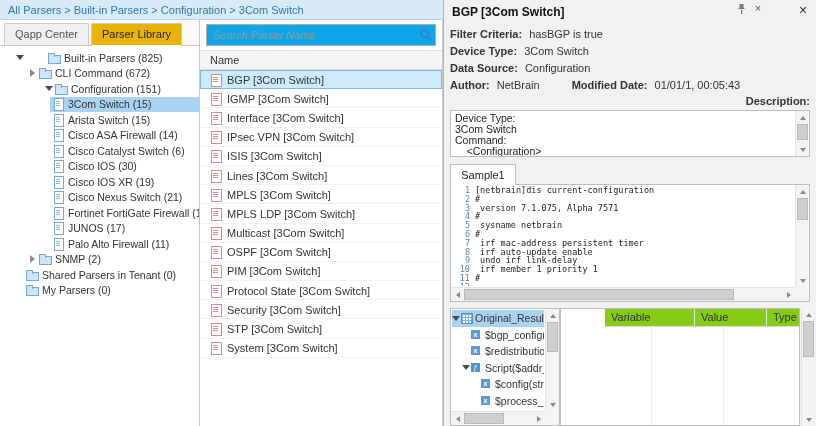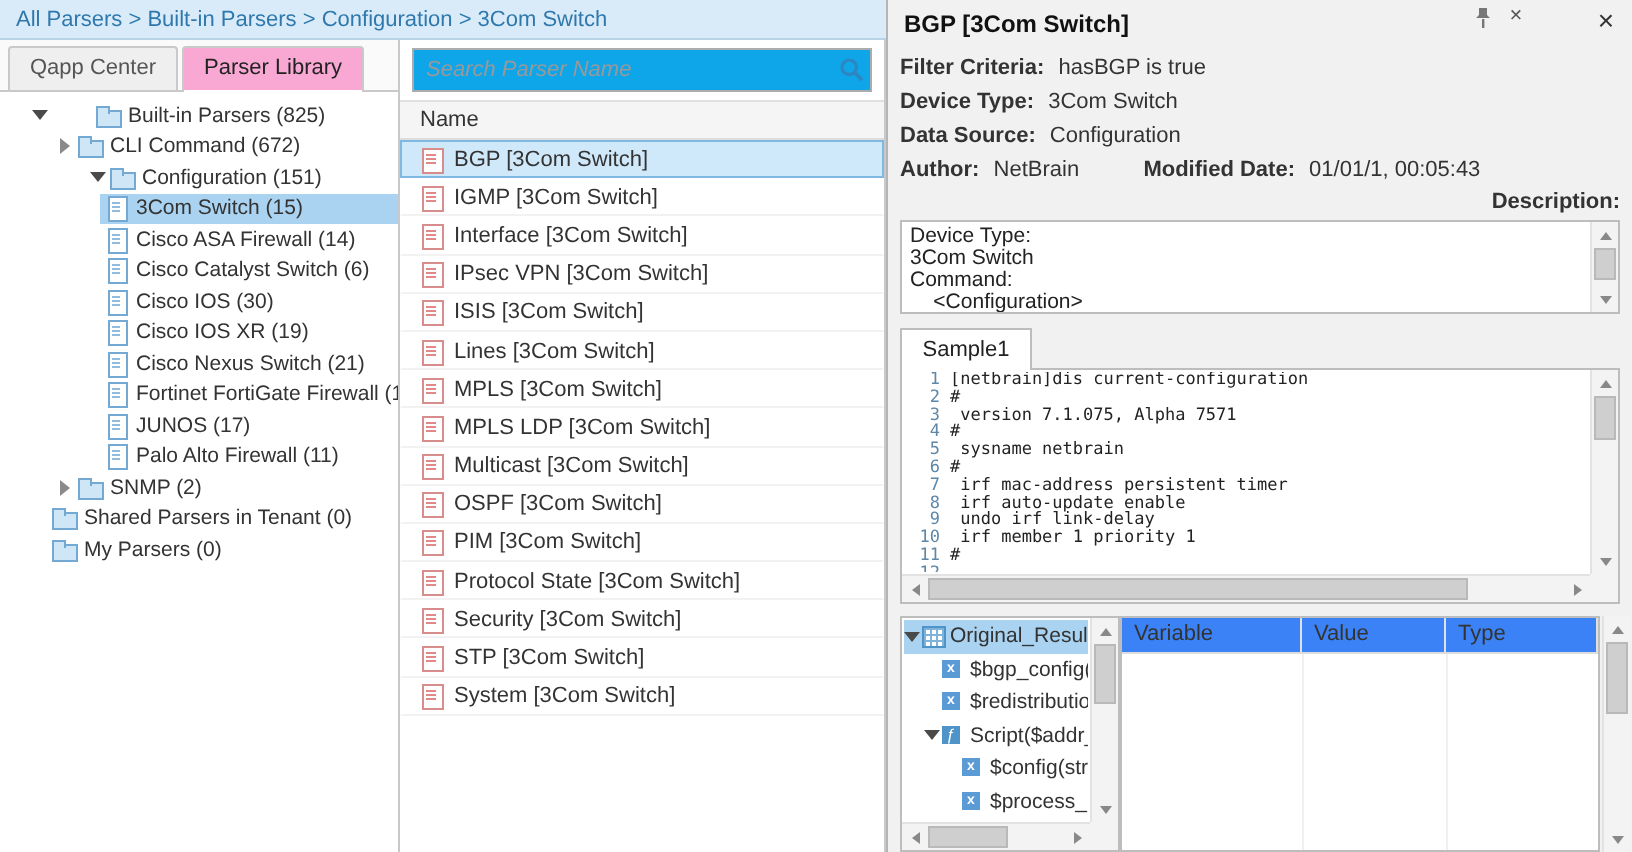--- a/index.html
+++ b/index.html
@@ -8,21 +8,21 @@
 
   
   .breadcrumb-bar { position:absolute; left:0; top:0; width:443px; height:20px;
     background:var(--topbar-fill,#d9ebf8); border-bottom:1px solid #b9d3e6;
     display:flex; align-items:center; padding-left:8px; color:var(--breadcrumb-text,#2e78ad); white-space:nowrap; }
 
   
   .left-panel { position:absolute; left:0; top:20px; width:200px; height:406px; background:#fff; border-right:1px solid #c9c9c9; overflow:hidden; }
   .tabs { display:flex; height:26px; border-bottom:1px solid #c9c9c9; background:#fafafa; padding:3px 0 0 4px; gap:2px; }
   .tab { padding:0 10px; line-height:21px; border:1px solid #c9c9c9; border-bottom:none; background:#efefef; color:#555; border-radius:2px 2px 0 0; position:relative; }
-  .tab.active { background:#f9a8d4; color:#222; }
+  .tab.active { background:#eab308; color:#222; }
   .tab.active::after { content:""; position:absolute; left:0; right:0; bottom:-1px; height:1px; background:#fff; }
   .tree { padding-top:4px; overflow:hidden; }
   .tree-row { display:flex; align-items:center; height:15.5px; white-space:nowrap; font-size:10.5px; }
   .tree-row .arrow { width:9px; flex:0 0 9px; display:flex; align-items:center; justify-content:center; }
   .tree-row .node { display:flex; align-items:center; flex:1; height:100%; padding:0 2px; }
   .tree-row.selected .node { background:var(--tree-selection,#a9d3f0); }
   .tree-row .label { padding:0 3px; }
 
   
   .arrow.expanded::before { content:""; width:0; height:0; border-left:4px solid transparent; border-right:4px solid transparent; border-top:5px solid #4a4a4a; }
@@ -76,21 +76,21 @@
   .code-line .txt { color:#222; }
 
   .result-tree-box { position:absolute; left:6px; top:308px; width:110px; bottom:0; background:#fff; border:1px solid #bdbdbd; overflow:hidden; }
   .result-rows { position:absolute; left:1px; top:1px; right:15px; bottom:15px; overflow:hidden; }
   .result-row { display:flex; align-items:center; height:16.5px; white-space:nowrap; font-size:10.5px; }
   .result-row .arrow { width:8px; flex:0 0 8px; display:flex; align-items:center; justify-content:center; }
   .result-row.selected { background:var(--tree-selection,#a9d3f0); }
   .result-row .label { padding-left:2px; }
 
   .var-table { position:absolute; left:116px; right:16px; top:308px; bottom:0; background:#fff; border:1px solid #bdbdbd; overflow:hidden; }
-  .var-header { display:flex; height:18px; background:#3b82f6; border-bottom:1px solid #ddd; }
+  .var-header { display:flex; height:18px; background:#84cc16; border-bottom:1px solid #ddd;margin-left:44px; }
   .var-header .col { padding:0 6px; line-height:17px; border-right:1px solid #e0e0e0; color:#333; }
   .col-variable { width:90px; flex:0 0 90px; }
   .col-value { width:72px; flex:0 0 72px; }
   .col-type { flex:1; }
   .var-body-line { position:absolute; top:18px; bottom:0; width:1px; background:#f0f0f0; }
 
   
   .vscroll { position:absolute; top:0; right:0; bottom:0; width:14px; background:#f3f3f3; border-left:1px solid #e2e2e2; }
   .vscroll .sb-btn { position:absolute; left:0; width:13px; height:13px; display:flex; align-items:center; justify-content:center; }
   .vscroll .sb-btn.up { top:0; } .vscroll .sb-btn.down { bottom:0; }
@@ -153,20 +153,27 @@
         </div>
 
         <div class="tree-row selected" style="padding-left: 41px;">
           <span class="arrow"></span>
           <span class="node">
             <span class="icon doc"></span>
             <span class="label">3Com Switch (15)</span>
           </span>
         </div>
 
+        <div class="tree-row" style="padding-left: 41px;">
+          <span class="arrow"></span>
+          <span class="node">
+            <span class="icon doc"></span>
+            <span class="label">Arista Switch (15)</span>
+          </span>
+        </div>
 
         <div class="tree-row" style="padding-left: 41px;">
           <span class="arrow"></span>
           <span class="node">
             <span class="icon doc"></span>
             <span class="label">Cisco ASA Firewall (14)</span>
           </span>
         </div>
 
         <div class="tree-row" style="padding-left: 41px;">

